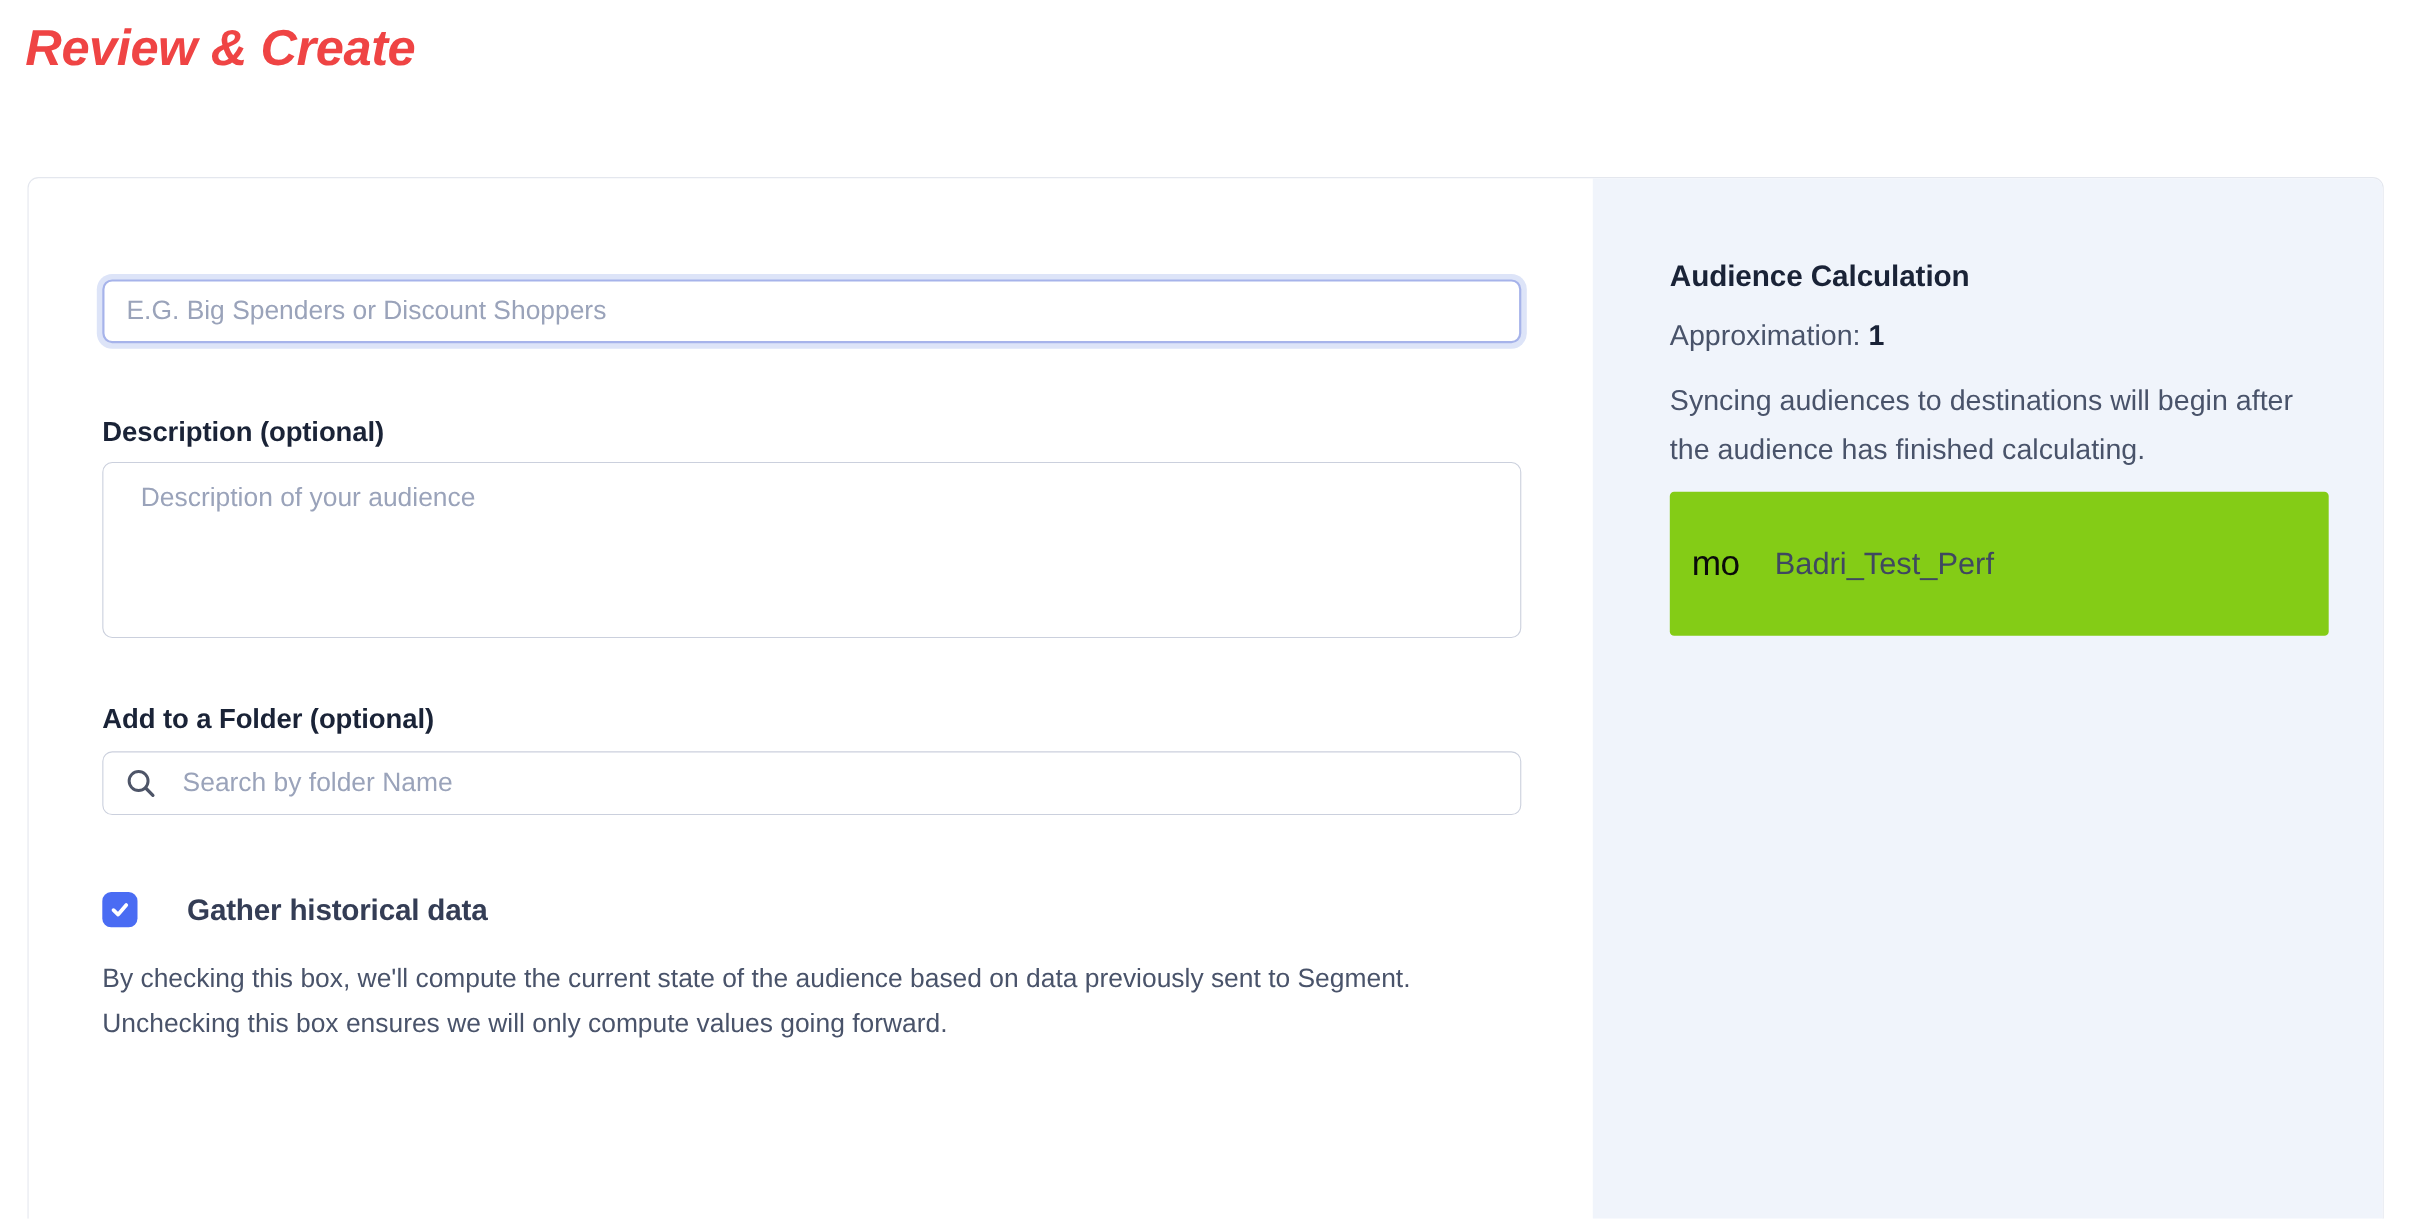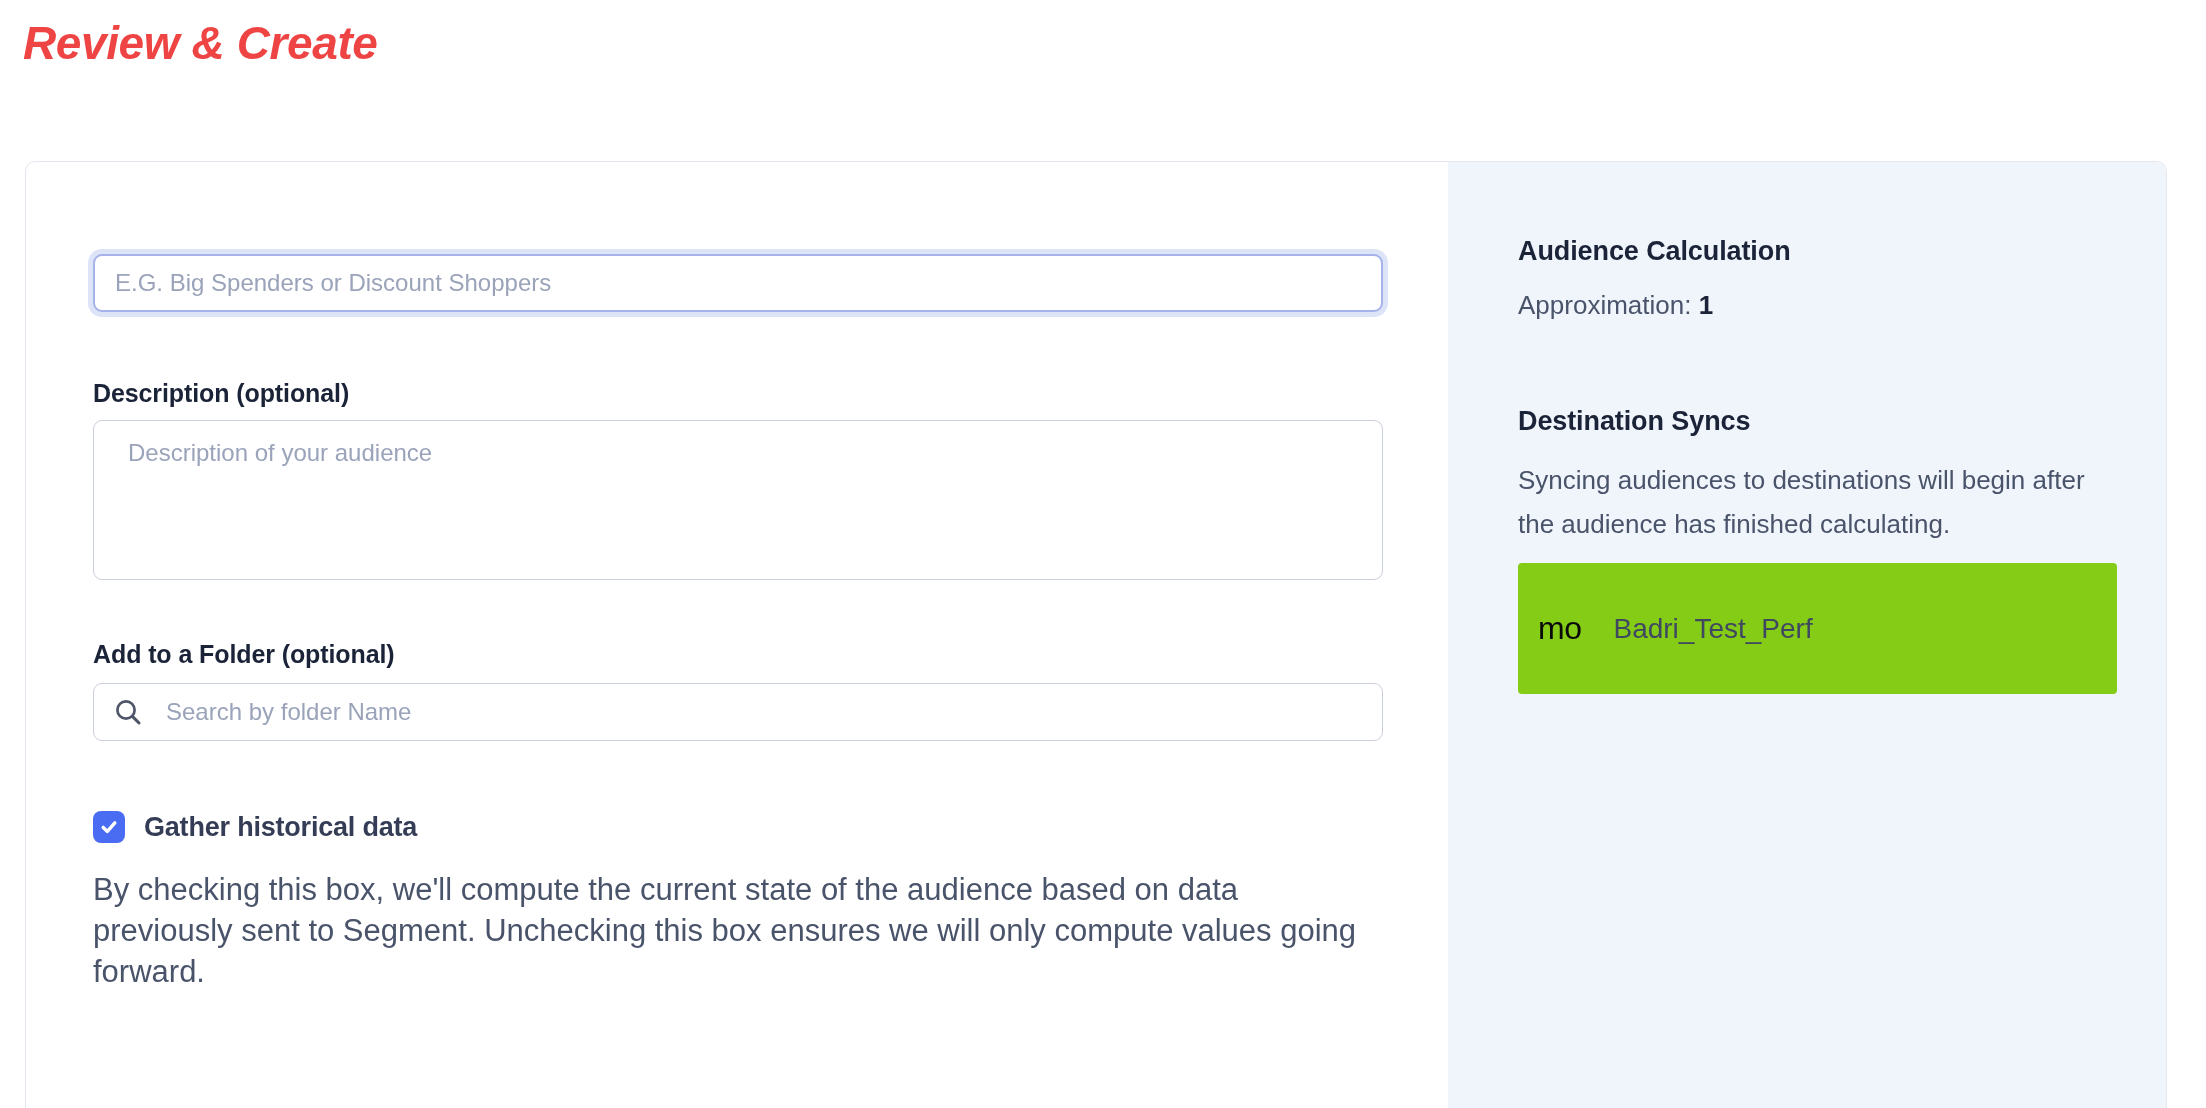--- a/index.html
+++ b/index.html
@@ -77,40 +77,40 @@
     padding:0 20px 0 72px;
     border:1px solid #cbd0dd;
   }
   .search-icon {
     position:absolute; left:20px; top:14px;
     width:30px; height:30px;
     pointer-events:none;
   }
   .checkbox-row {
     margin-top:70px;
-    display:flex; align-items:center;
+    display:flex; align-items:center;gap:26px;
   }
   .checkbox {
     width:32px; height:32px;
     border-radius:8px;
     background:#4a6cf3;
     display:flex; align-items:center; justify-content:center;
     cursor:pointer;
     flex:none;
   }
   .checkbox svg { width:20px; height:20px; }
   .checkbox-label {
     margin-left:19px;
     font-size:27px; font-weight:700; color:#343d55;
     letter-spacing:-0.2px;
   }
   .help-text {
     margin-top:26px;
     width:1292px;
-    font-size:31px; line-height:41px;
+    font-size:24px; line-height:41px;
     color:#49536a;
   }
   
   .summary-col {
     flex:1;
     background:#f0f4fb;
     padding:74px 51px 0 70px;
   }
   .summary-heading {
     font-size:27px; font-weight:600; color:#1a2337;
@@ -182,21 +182,20 @@
 
       <p class="help-text">By checking this box, we'll compute the current state of the audience based on data previously sent to Segment. Unchecking this box ensures we will only compute values going forward.</p>
     </div>
 
     <div class="summary-col">
 
       <h2 class="summary-heading">Audience Calculation</h2>
 
       <p class="approx-line"><span>Approximation:</span> <b>1</b></p>
 
-      <h2 class="summary-heading syncs-heading">Destination Syncs</h2>
 
       <p class="syncs-desc">Syncing audiences to destinations will begin after the audience has finished calculating.</p>
 
       <div class="dest-card">
         <span class="dest-logo">mo</span>
         <span class="dest-name">Badri_Test_Perf</span>
       </div>
 
     </div>
   </div>

